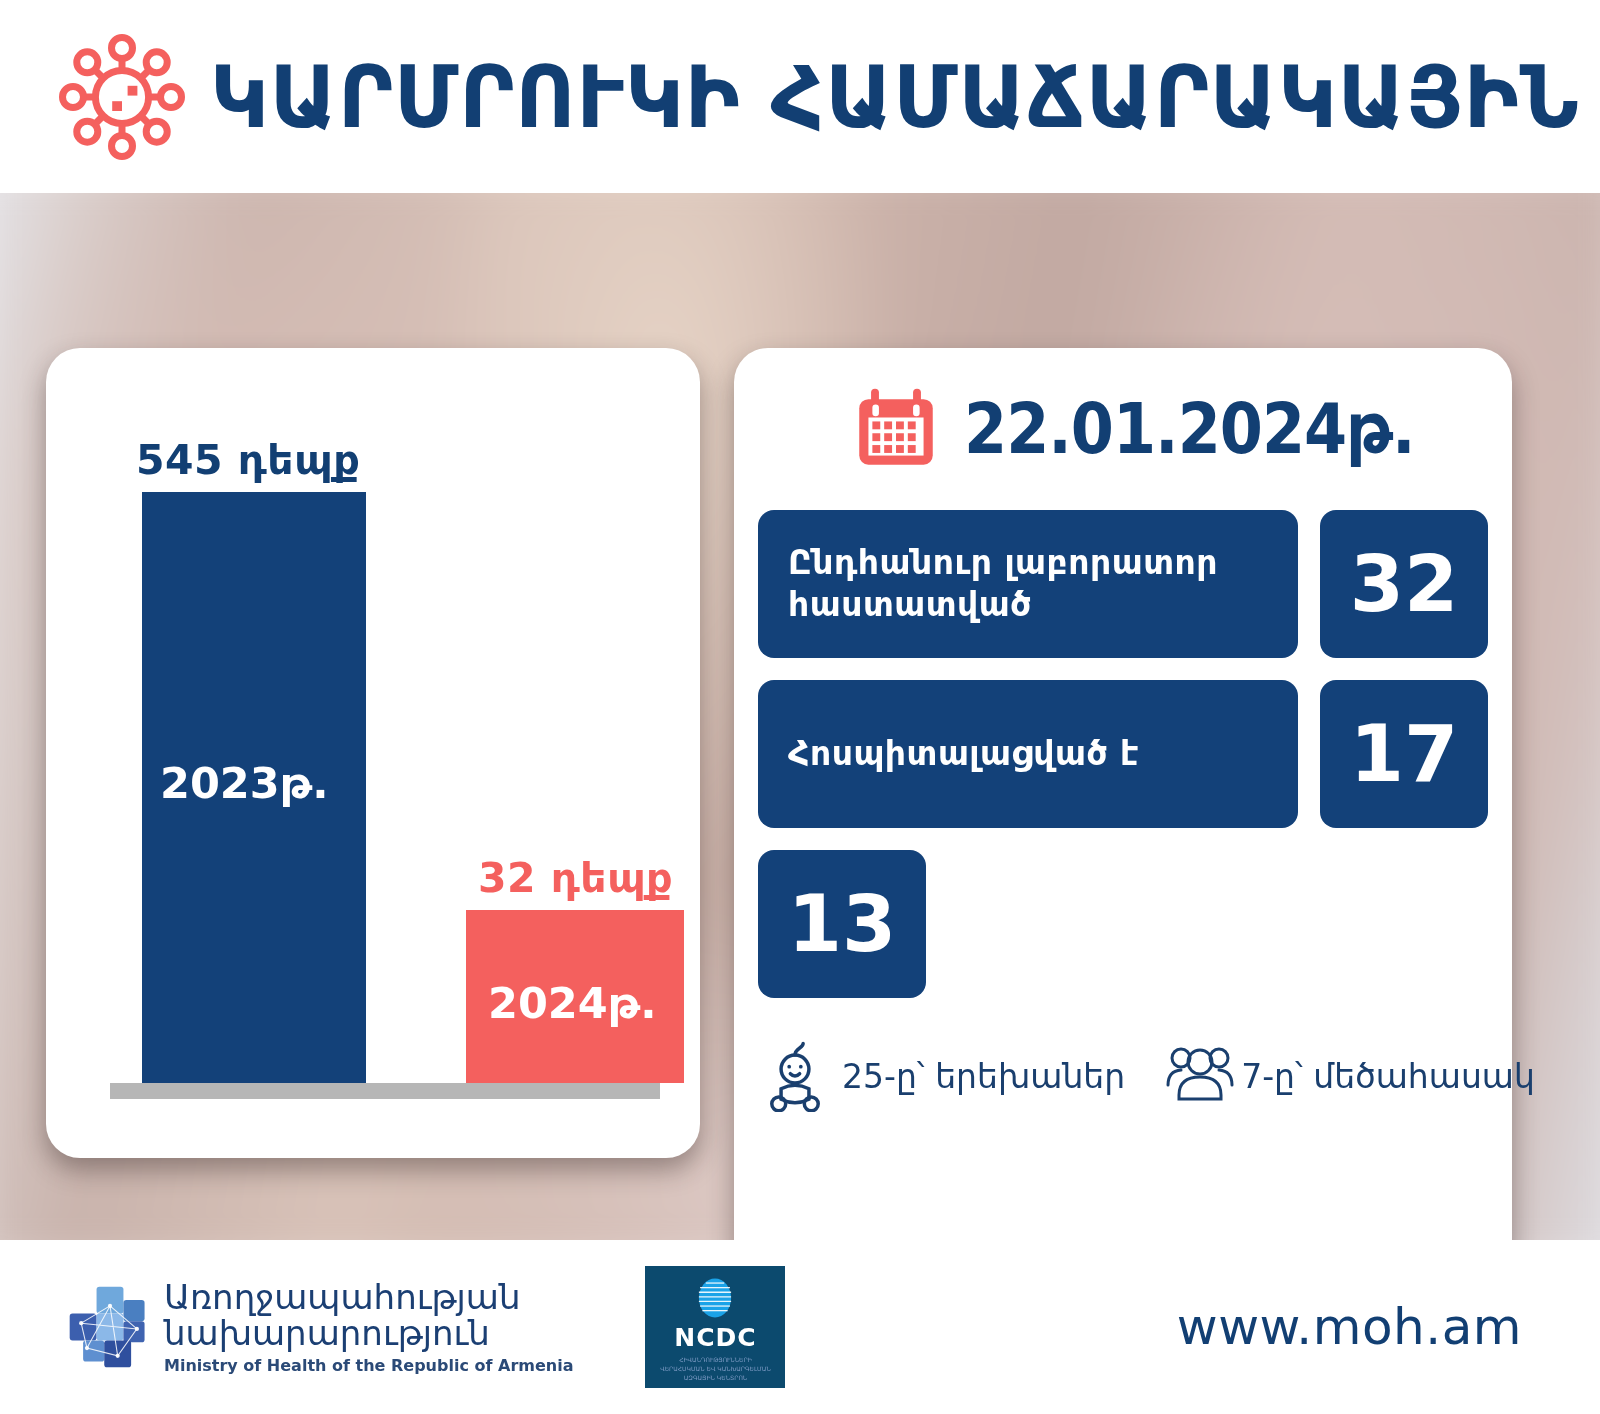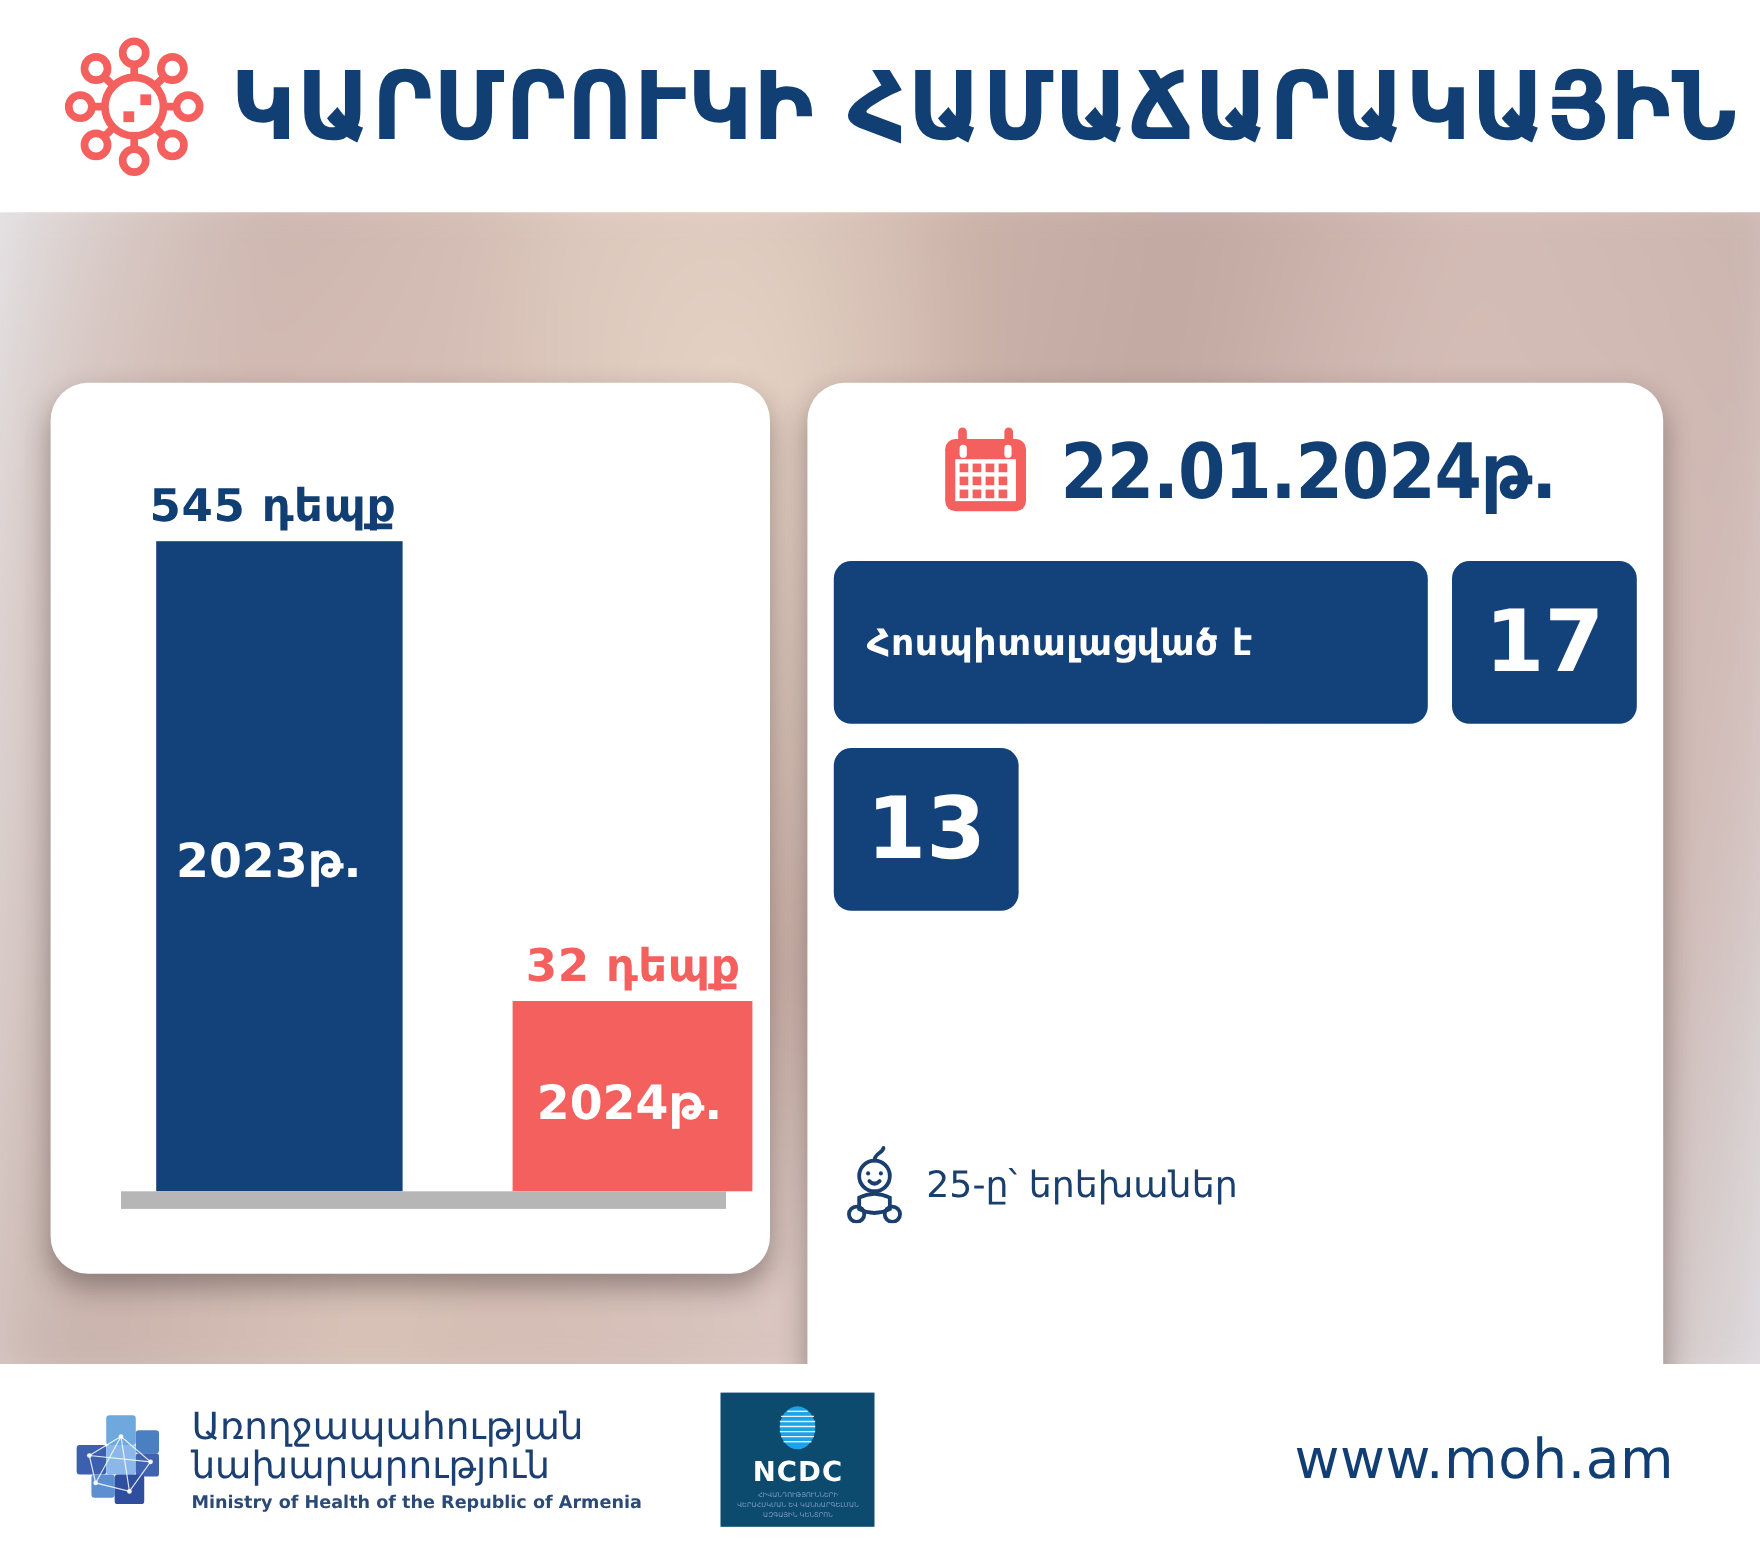--- a/index.html
+++ b/index.html
@@ -129,21 +129,21 @@
   .footnote-text {
     color: #1a3f6e; font-size: 33px; font-weight: 500; white-space: nowrap;
   }
 
   
   #footer {
     position: absolute; left: 0; top: 1240px;
     width: 1600px; height: 174px; background: #ffffff;
     display: flex; align-items: center;
   }
-  #moh-logo { display: flex; align-items: center; margin-left: 62px; gap: 16px; }
+  #moh-logo { display: flex; align-items: center; margin-left: 62px; gap: 6px; }
   #moh-mark { width: 96px; height: 96px; flex: 0 0 auto; }
   #moh-text { line-height: 1.06; }
   .moh-hy { color: #1b3f73; font-size: 34px; font-weight: 500; white-space: nowrap; }
   .moh-en { color: #2b4a77; font-size: 16px; font-weight: 600; margin-top: 7px; white-space: nowrap; }
 
   #ncdc-logo {
     margin-left: 72px;
     width: 140px; height: 122px;
     background: #0c4a6e;
     display: flex; flex-direction: column; align-items: center;
@@ -235,20 +235,24 @@
         </g>
         <rect x="14" y="14" width="5" height="9" rx="2.5" fill="#ffffff"></rect>
         <rect x="45" y="14" width="5" height="9" rx="2.5" fill="#ffffff"></rect>
       </svg>
     </span>
     <div id="date-text">22.01.2024թ.</div>
   </div>
 
   <div id="stat-rows">
     <div class="stat-row">
+      <div class="stat-label">Ընդհանուր լաբորատոր հաստատված</div>
+      <div class="stat-value">32</div>
+    </div>
+    <div class="stat-row">
       <div class="stat-label">Հոսպիտալացված է</div>
       <div class="stat-value">17</div>
     </div>
     <div class="stat-row">
       <div class="stat-value">13</div>
     </div>
   </div>
 
   <div id="footnotes">
     <div class="footnote">
@@ -261,20 +265,35 @@
             <circle cx="31" cy="23" r="1.6" fill="#1a3f6e" stroke="none"></circle>
             <path d="M22 29 q4 4 8 0"></path>
             <path d="M14 42 q12-6 24 0 v9 q-12 6 -24 0 z"></path>
             <circle cx="12" cy="55" r="6"></circle>
             <circle cx="40" cy="55" r="6"></circle>
           </g>
         </svg>
       </span>
       <span class="footnote-text">25-ը՝ երեխաներ</span>
     </div>
+    <div class="footnote">
+      <span class="footnote-icon">
+        <svg viewBox="0 0 74 62" width="74" height="62">
+          <g fill="none" stroke="#1a3f6e" stroke-width="3" stroke-linecap="round">
+            <circle cx="18" cy="18" r="9"></circle>
+            <path d="M5 45 q0-14 13-15"></path>
+            <circle cx="56" cy="18" r="9"></circle>
+            <path d="M69 45 q0-14 -13-15"></path>
+            <circle cx="37" cy="22" r="12"></circle>
+            <path d="M16 55 q0-18 21-18 q21 0 21 18 v4 h-42 z"></path>
+          </g>
+        </svg>
+      </span>
+      <span class="footnote-text">7-ը՝ մեծահասակ</span>
+    </div>
   </div>
 </div>
 
 <div id="footer">
   <div id="moh-logo">
     <span id="moh-mark">
       <svg viewBox="0 0 100 100" width="96" height="96">
         <g>
           <rect x="36" y="8" width="28" height="28" rx="3" fill="#6fa8dc"></rect>
           <rect x="64" y="22" width="22" height="22" rx="3" fill="#4a7fc1"></rect>

